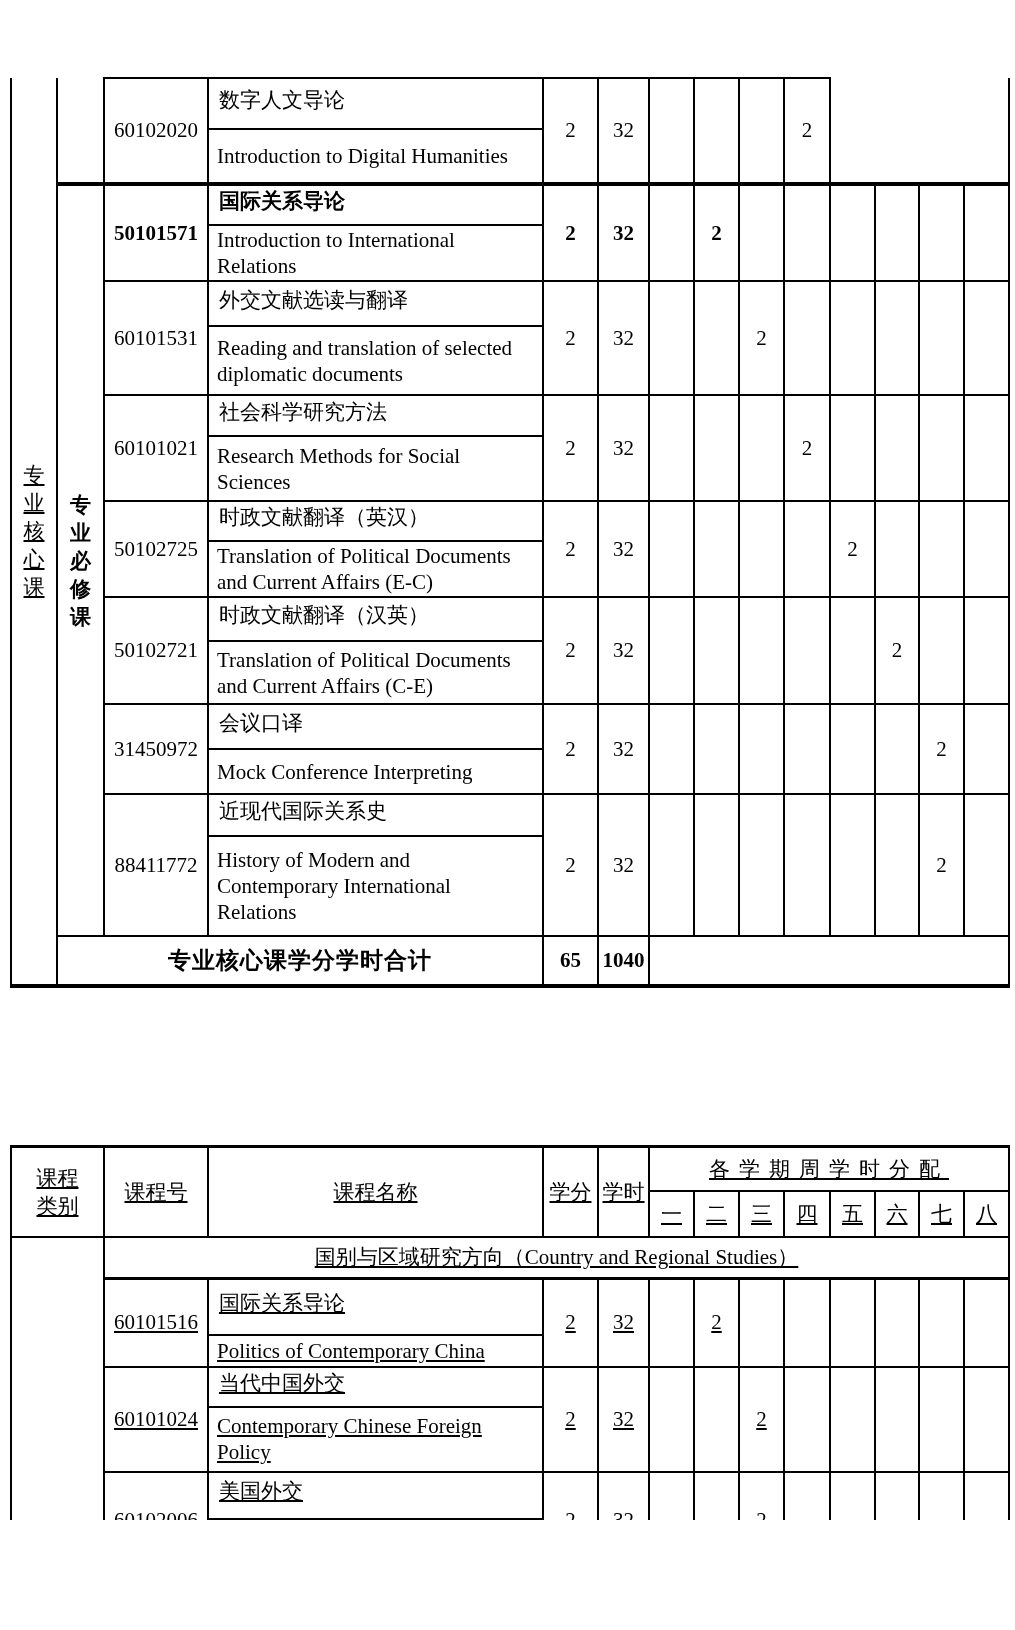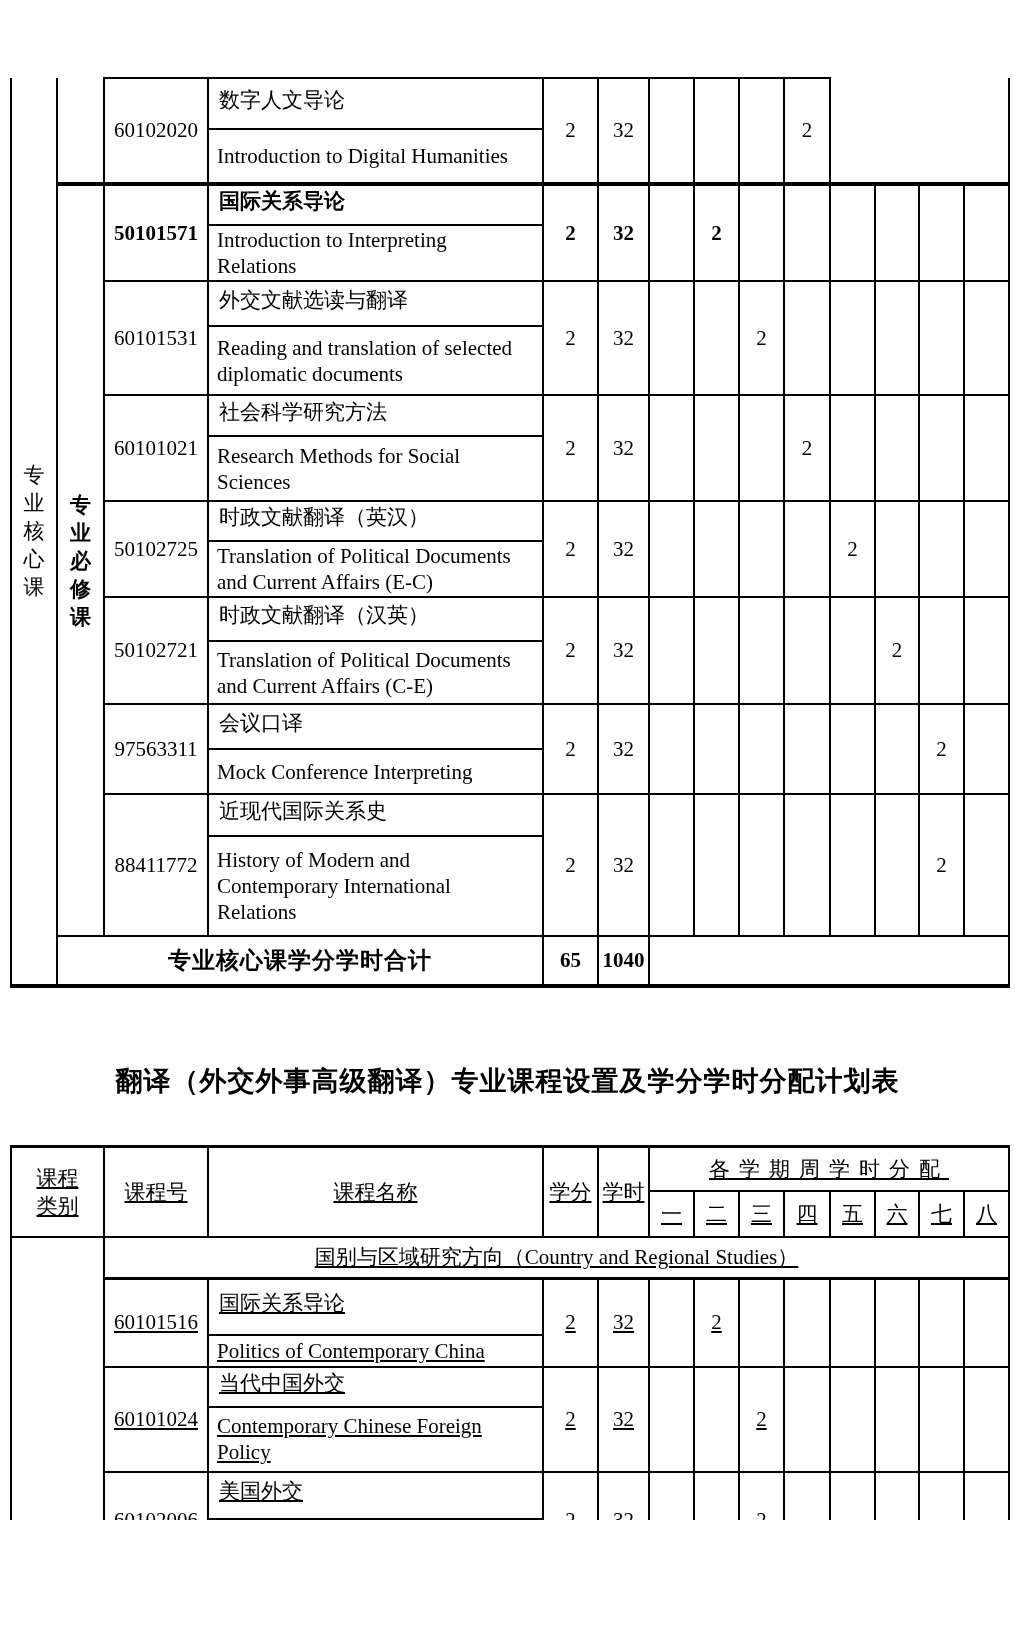--- a/index.html
+++ b/index.html
@@ -9,21 +9,21 @@
   td{border:2px solid #000;padding:0;font-size:21px;vertical-align:middle;overflow:hidden;}
   .code,.num{text-align:center;}
   .cn{padding:1px 4px 9px 10px;}
   .en{padding:1px 4px 1px 8px;line-height:26px;white-space:pre-line;}
   .vtext{width:24px;margin:0 auto;word-break:break-all;line-height:28px;font-size:21px;text-align:center;}
   .wrap2{width:48px;margin:0 auto;word-break:break-all;line-height:28px;font-size:21px;text-align:center;}
   .bt4{border-top-width:4px;font-weight:bold;}
   .bb4{border-bottom-width:4px;}
   .bt3{border-top-width:3px;}
   .bb3{border-bottom-width:3px;}
-  .bt0{border-top:none;}
+  .bt0{border-top:none;text-decoration:underline;}
   .bb0{border-bottom:none;}
   .total-label{text-align:center;font-weight:bold;font-size:23px;letter-spacing:1px;}
   .bold{font-weight:bold;}
   .t1pos{position:absolute;left:10px;top:77px;}
   .t2wrap{position:absolute;left:10px;top:1145px;width:1000px;height:375px;overflow:hidden;}
   .titleblk{position:absolute;left:0;top:1062px;width:1015px;text-align:center;font-weight:bold;}
   .title1{font-size:27px;line-height:38px;letter-spacing:1px;}
   .title2{font-size:23px;line-height:30px;}
   .semgroup{text-align:center;letter-spacing:9px;}
   .hdr{text-align:center;}
@@ -83,21 +83,21 @@
       <td class="num bt4" rowspan="2"></td>
       <td class="num bt4" rowspan="2">2</td>
       <td class="num bt4" rowspan="2"></td>
       <td class="num bt4" rowspan="2"></td>
       <td class="num bt4" rowspan="2"></td>
       <td class="num bt4" rowspan="2"></td>
       <td class="num bt4" rowspan="2"></td>
       <td class="num bt4" rowspan="2"></td>
     </tr>
     <tr style="height:53px">
-          <td class="en">Introduction to Interpreting
+          <td class="en">Introduction to International
 Relations</td>
         </tr>
 
     <tr style="height:45px">
       <td class="code" rowspan="2">60101531</td>
       <td class="cn">外交文献选读与翻译</td>
       <td class="num" rowspan="2">2</td>
       <td class="num" rowspan="2">32</td>
       <td class="num" rowspan="2"></td>
       <td class="num" rowspan="2"></td>
@@ -164,21 +164,21 @@
       <td class="num" rowspan="2">2</td>
       <td class="num" rowspan="2"></td>
       <td class="num" rowspan="2"></td>
     </tr>
     <tr style="height:63px">
           <td class="en">Translation of Political Documents
 and Current Affairs (C-E)</td>
         </tr>
 
     <tr style="height:45px">
-      <td class="code" rowspan="2">97563311</td>
+      <td class="code" rowspan="2">31450972</td>
       <td class="cn">会议口译</td>
       <td class="num" rowspan="2">2</td>
       <td class="num" rowspan="2">32</td>
       <td class="num" rowspan="2"></td>
       <td class="num" rowspan="2"></td>
       <td class="num" rowspan="2"></td>
       <td class="num" rowspan="2"></td>
       <td class="num" rowspan="2"></td>
       <td class="num" rowspan="2"></td>
       <td class="num" rowspan="2">2</td>
@@ -211,21 +211,20 @@
     <tr style="height:50px">
       <td class="total-label bb4" colspan="3">专业核心课学分学时合计</td>
       <td class="num bold bb4">65</td>
       <td class="num bold bb4">1040</td>
       <td class="bb4" colspan="8"></td>
     </tr>
   </tbody>
     </table>
 
   <div class="titleblk">
-    <div class="title1">翻译（外交外事高级翻译）专业课程设置及学分学时分配计划表</div>
   </div>
 
   <div class="t2wrap">
   <table style="width:998px;text-decoration:underline;">
     <colgroup>
       <col style="width:93px">
           <col style="width:104px">
           <col style="width:335px">
       <col style="width:55px">
           <col style="width:51px">

